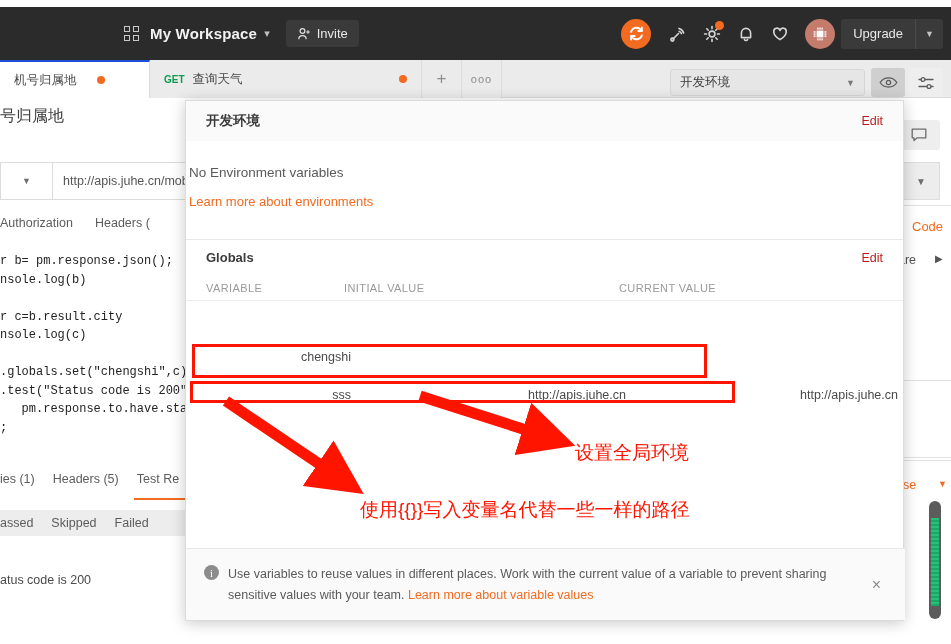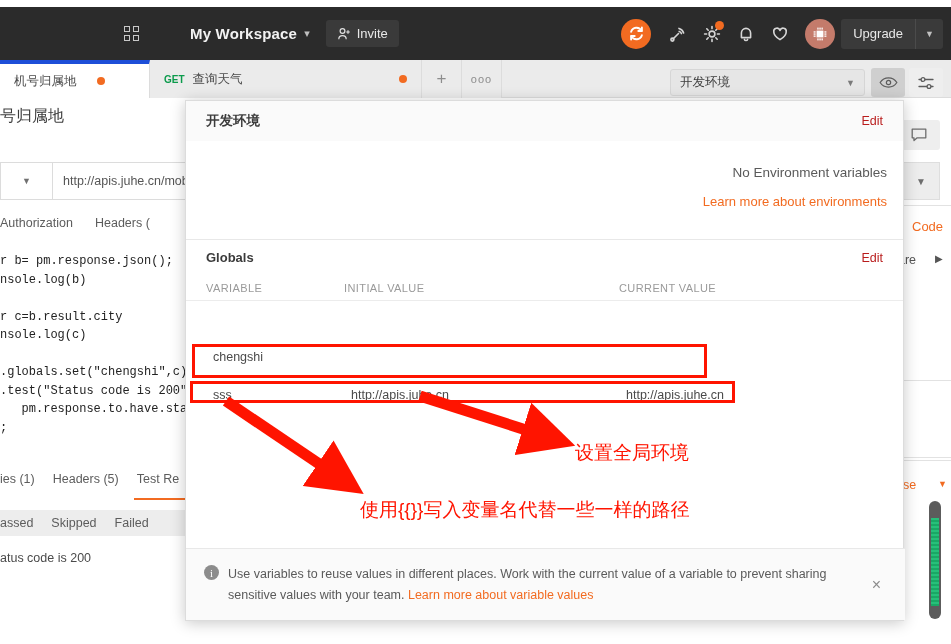--- a/index.html
+++ b/index.html
@@ -14,21 +14,21 @@
 
   
   #topbar{
     position:absolute; left:0; top:7px; width:951px; height:53px;
     background:#2b2b2b; display:flex; align-items:center;
   }
   #topbar-left{ display:flex; align-items:center; margin-left:124px; }
   .grid-icon{ width:16px; height:16px; display:grid; grid-template-columns:6px 6px;
     grid-template-rows:6px 6px; gap:3px; margin-right:10px;}
   .grid-icon i{ display:block; width:6px; height:6px; border:1.4px solid #c8c8c8;}
-  #workspace-name{ color:#f2f2f2; font-size:15px; font-weight:bold; letter-spacing:.2px;margin-left:40px;}
+  #workspace-name{ color:#f2f2f2; font-size:15px; font-weight:bold; letter-spacing:.2px;}
   .chev{ color:#bfbfbf; font-size:11px; margin-left:7px; }
   #invite-btn{
     margin-left:16px; background:#3a3a3a; border-radius:3px; height:27px;
     display:flex; align-items:center; padding:0 11px; color:#e8e8e8; font-size:13px;
     cursor:pointer;
   }
   #invite-btn svg{ margin-right:6px; }
 
   #topbar-right{ margin-left:auto; display:flex; align-items:center; margin-right:8px;}
   .tb-icon{ width:34px; height:34px; display:flex; align-items:center; justify-content:center;
@@ -46,21 +46,21 @@
   #upgrade-label{ color:#e8e8e8; padding:0 12px; font-size:13px; }
   #upgrade-caret{ color:#c0c0c0; border-left:1px solid #4b4b4b; padding:0 9px;
      height:100%; display:flex; align-items:center; font-size:9px;}
 
   
   #tabrow{ position:absolute; left:0; top:60px; width:951px; height:38px;
      background:#ebebeb; border-bottom:1px solid #dcdcdc; display:flex; }
   .rtab{ height:38px; display:flex; align-items:center; padding:0 14px; font-size:12.5px;
      color:#4b4b4b; border-right:1px solid #dcdcdc; position:relative; cursor:pointer;
      background:#ebebeb; min-width:40px; }
-  .rtab.active{ background:#fff; border-top:4px solid #1d4ed8; }
+  .rtab.active{ background:#fff; border-top:2px solid #1d4ed8; }
   .rtab .verb{ color:#0c9b4c; font-size:10px; font-weight:bold; margin-right:8px;}
   .rtab .unsaved{ width:8px;height:8px;border-radius:50%;background:#f26b21;margin-left:20px;}
   #tab-add, #tab-more{ width:36px; justify-content:center; color:#8d8d8d; font-size:17px;}
   #tab-more{ font-size:11px; letter-spacing:1px; }
 
   
   #envbar{ position:absolute; right:8px; top:68px; display:flex; align-items:center; }
   #env-select{
     width:195px; height:27px; background:#e6e6e6; border:1px solid #d6d6d6; border-radius:3px;
     display:flex; align-items:center; padding:0 9px; font-size:12.5px; color:#3b3b3b;
@@ -86,21 +86,21 @@
   #codearea{ position:absolute; left:0; top:252px; width:190px;
      font-family:"Liberation Mono", monospace; font-size:12px; line-height:18.5px;
      white-space:pre; color:#222; }
 
   #restabs{ position:absolute; left:0; top:472px; display:flex; font-size:12.5px; color:#5c5c5c;}
   #restabs .t{ margin-right:18px; white-space:nowrap; }
   #restabs-underline{ position:absolute; left:134px; top:498px; width:66px; height:2px; background:#f26b21;}
   #filterbar{ position:absolute; left:0; top:510px; width:200px; height:26px; background:#ededed;
      display:flex; align-items:center; font-size:12.5px; color:#5c5c5c;}
   #filterbar span{ margin-right:18px; }
-  #testline{ position:absolute; left:0; top:551px; font-size:12.5px; color:#4a4a4a;}
+  #testline{ position:absolute; left:0; top:573px; font-size:12.5px; color:#4a4a4a;}
 
   #bg-right-comment{ position:absolute; left:898px; top:120px; width:42px; height:30px;
      background:#eeeeee; border-radius:3px; display:flex;align-items:center;justify-content:center;}
   #bg-right-caret{ position:absolute; left:902px; top:162px; width:38px; height:38px;
      background:#ededed; border:1px solid #dedede; display:flex;align-items:center;justify-content:center;
      color:#6d6d6d; font-size:10px;}
   #bg-code-link{ position:absolute; left:912px; top:219px; color:#f26b21; font-size:13px;}
   #bg-share{ position:absolute; left:898px; top:253px; color:#555; font-size:12.5px;}
   #bg-share-arrow{ position:absolute; left:935px; top:253px; color:#555; font-size:10px;}
   #bg-response{ position:absolute; left:896px; top:478px; color:#f26b21; font-size:12.5px;}
@@ -119,38 +119,38 @@
   #modal{
     position:absolute; left:185px; top:100px; width:719px; height:521px;
     background:#ffffff; border:1px solid #dcdcdc;
     box-shadow:0 2px 14px rgba(0,0,0,.22);
   }
   #modal-head{ height:40px; display:flex; align-items:center; padding:0 20px;
      background:#fafafa; }
   #modal-head .title{ font-size:13.5px; font-weight:bold; color:#3b3b3b; }
   .edit-link{ margin-left:auto; color:#b91c1c; font-size:12.5px; cursor:pointer; }
 
-  #env-empty{ padding:24px 16px 30px; text-align:right; }
+  #env-empty{ padding:24px 3px 30px; text-align:left; }
   #env-empty .big{ font-size:13.5px; color:#5a5a5a; margin-bottom:14px; }
   #env-empty .desc{ font-size:13px; color:#6f6f6f; line-height:21px; max-width:360px;
       margin:0 auto 6px; }
   #env-empty .lm{ color:#f26b21; font-size:13px; cursor:pointer; }
 
   #globals-head{ height:36px; display:flex; align-items:center; padding:0 20px;
       border-top:1px solid #e8e8e8; }
   #globals-head .title{ font-size:13px; font-weight:bold; color:#3b3b3b; }
 
   #gtable{ width:100%; }
   .grow{ display:flex; height:22px; align-items:center; font-size:12.5px; }
   #ghead{ color:#9a9a9a; font-size:11px; letter-spacing:.4px; height:26px;
       border-bottom:1px solid #ececec; }
   .col-v{ width:158px; padding-left:20px; }
   .col-i{ width:275px; }
   .col-c{ flex:1; }
-  .grow.body{ color:#4a4a4a; font-size:12.5px; height:22px; }
+  .grow.body{ color:#4a4a4a; font-size:12.5px; height:22px;text-align:right; }
   #grow1{ position:absolute; left:7px; top:245px; width:705px; height:22px; }
   #grow2{ position:absolute; left:7px; top:283px; width:705px; height:22px; }
 
   
   .redbox{ position:absolute; border:3px solid #ff1400; }
   #redbox1{ left:192px; top:344px; width:515px; height:34px; }
   #redbox2{ left:190px; top:381px; width:545px; height:22px; }
 
   
   #arrows{ position:absolute; left:0; top:0; width:951px; height:644px;

